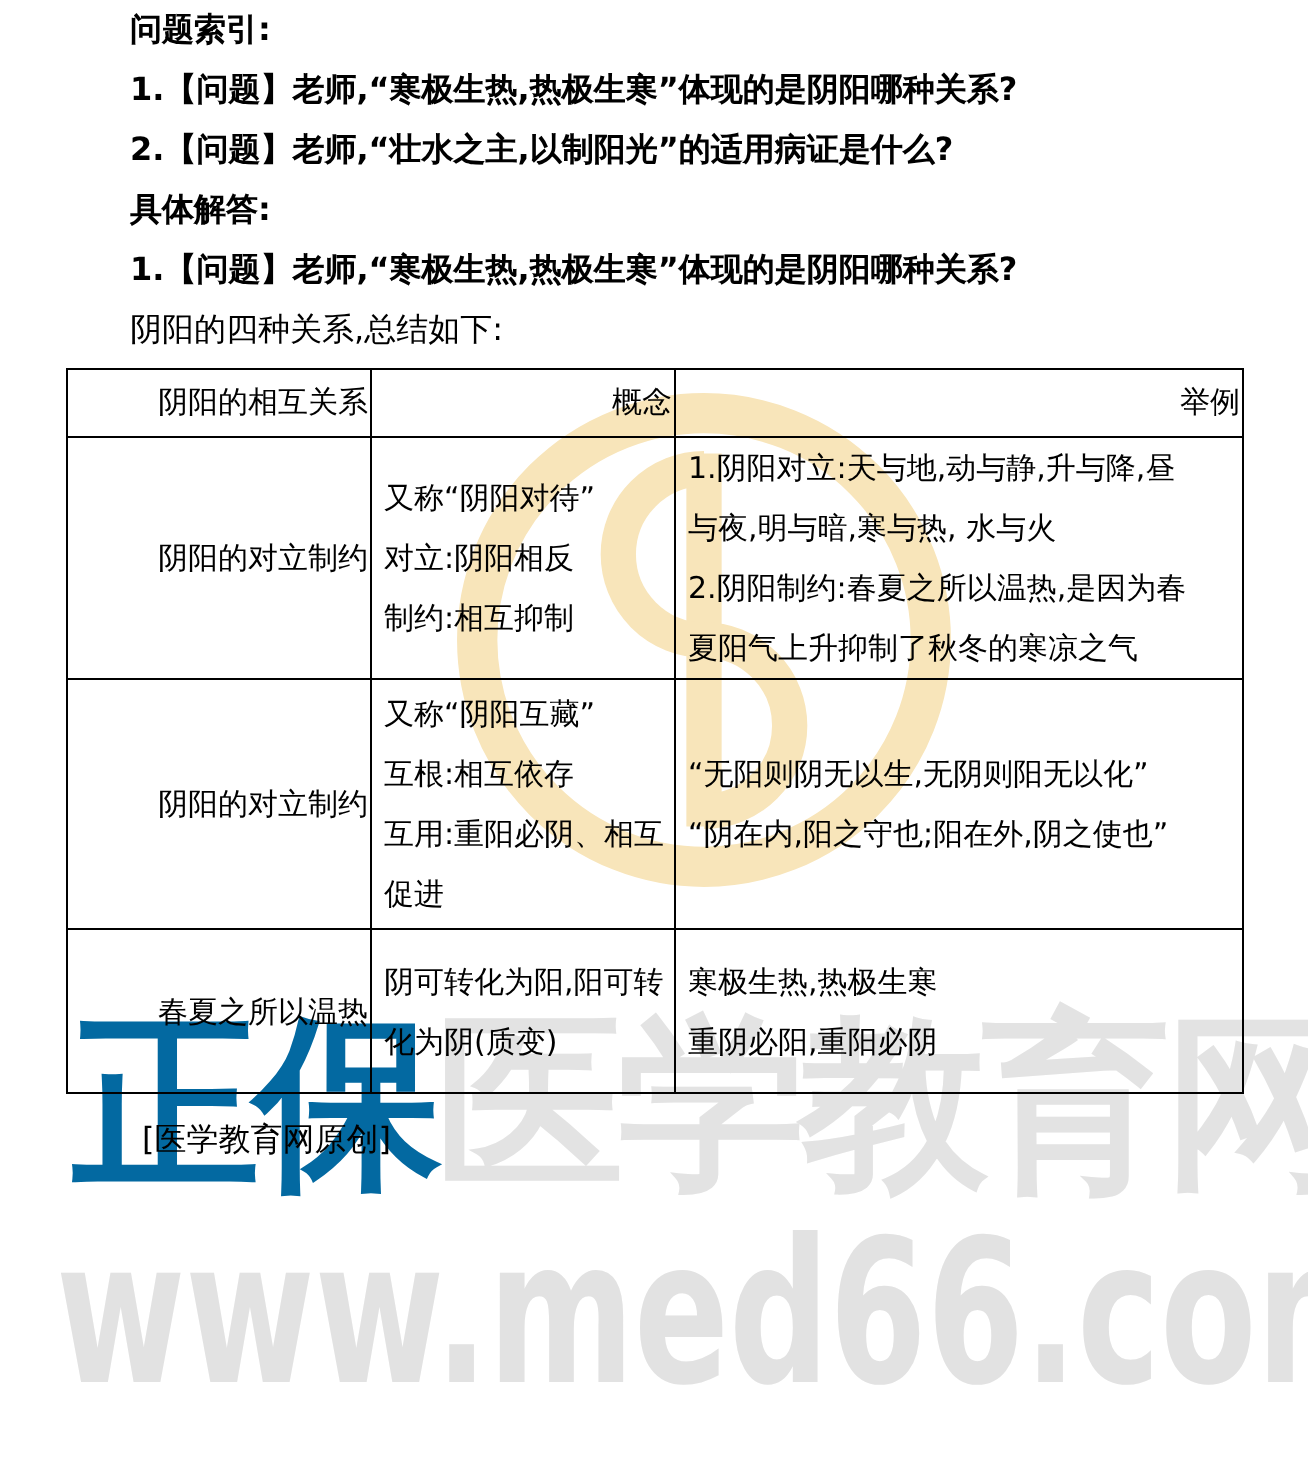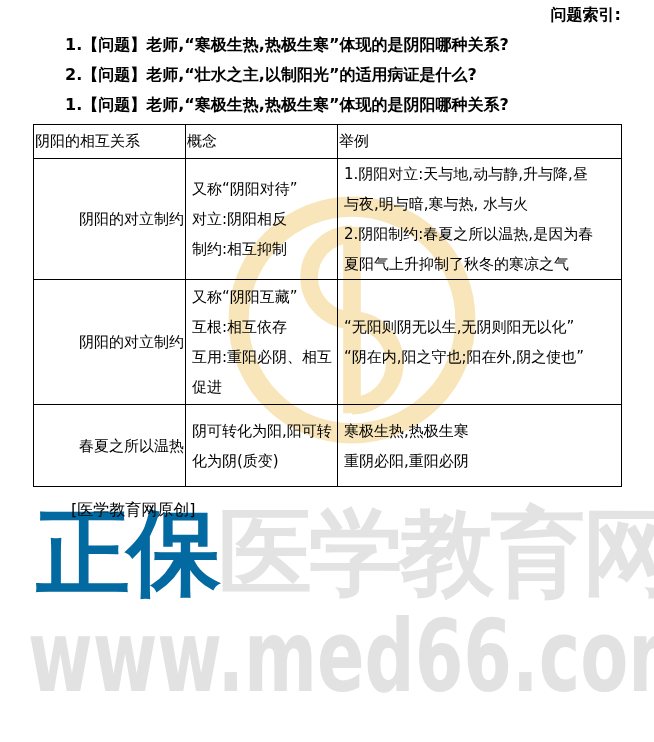--- a/index.html
+++ b/index.html
@@ -22,30 +22,30 @@
     position:absolute;left:28px;top:607px;
     font-size:100px;font-weight:bold;line-height:1;color:#e2e2e2;
     white-space:nowrap;transform:scaleX(0.70);transform-origin:left top;
   }
   
   .content{position:relative;z-index:1;}
   .content p{margin:0 0 0 33px;width:588px;font-size:16px;line-height:30px;}
   p.b{font-weight:bold;}
   .ind{text-indent:2em;}
   .sm-ind{text-indent:1.4em;}
-  .first{margin-top:10px;text-align:right;}
+  .first{margin-top:10px;}
   .gap{margin-top:5px;}
   
   table{
     margin:4px 0 0 33px;width:588px;
     border-collapse:collapse;table-layout:fixed;
   }
   col.c1{width:152px;} col.c2{width:152px;} col.c3{width:284px;}
   th,td{border:1.5px solid #000;font-size:15px;font-weight:normal;overflow:hidden;}
-  th{height:31px;text-align:left;vertical-align:middle;}
+  th{height:31px;text-align:right;vertical-align:middle;}
   td{line-height:30px;vertical-align:middle;}
   td.cc{text-align:right;}
   td.lc{text-align:left;padding:0 0 0 6px;white-space:pre;}
   tr.r1 td{height:117px;}
   tr.r2 td{height:122px;}
   tr.r3 td{height:60px;}
   tr.r4 td{height:79px;}
   .footer{margin:8px 0 0 71px !important;font-size:15px;text-indent:0;}
 </style>
 </head>
@@ -61,21 +61,23 @@
     </g>
   </svg>
   <div class="wm-brand"><span class="wm-gold">正保</span><span class="wm-gray">医学教育网</span></div>
   <div class="wm-url">www.med66.com</div>
 </div>
 
 <div class="content">
   <p class="b ind first">问题索引:</p>
   <p class="b ind">1.【问题】老师,“寒极生热,热极生寒”体现的是阴阳哪种关系?</p>
   <p class="b ind">2.【问题】老师,“壮水之主,以制阳光”的适用病证是什么?</p>
+  <p class="b ind gap">具体解答:</p>
   <p class="b ind">1.【问题】老师,“寒极生热,热极生寒”体现的是阴阳哪种关系?</p>
+  <p class="ind">阴阳的四种关系,总结如下:</p>
 
   <table>
     <colgroup>
         <col class="c1">
         <col class="c2">
         <col class="c3">
       </colgroup>
     <thead>
       <tr>
         <th>阴阳的相互关系</th>

